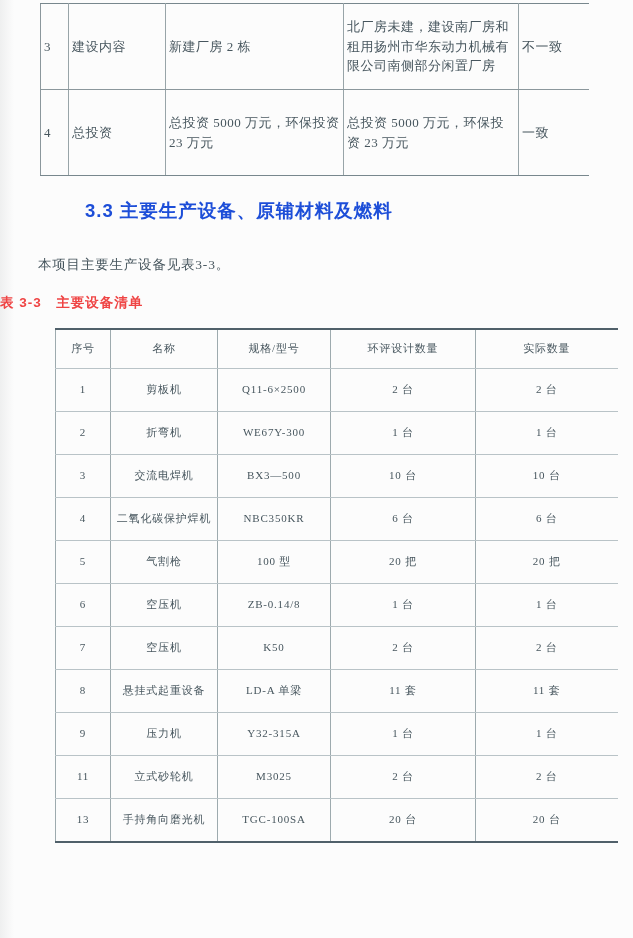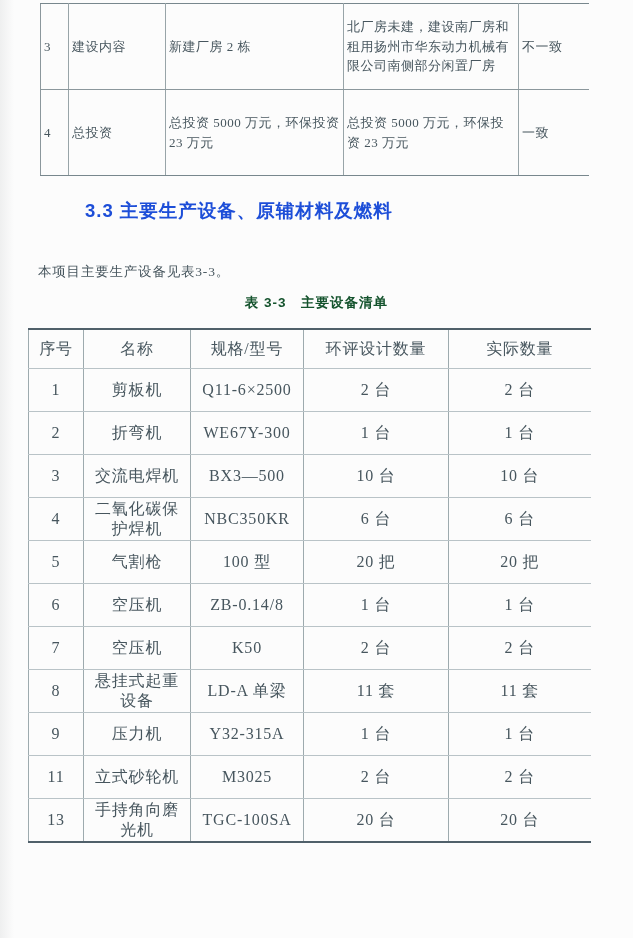--- a/index.html
+++ b/index.html
@@ -46,40 +46,40 @@
   .section-heading{
     position:absolute;left:37px;top:198px;
     font-family:"Liberation Sans","DejaVu Sans",sans-serif;
     font-weight:bold;
     font-size:18.5px;
     color:#1d4ed8;
     letter-spacing:1px;
     margin-left:48px;
   }
   .intro-text{
-    position:absolute;left:38px;top:263px;
+    position:absolute;left:38px;top:256px;
     font-size:13.5px;
     letter-spacing:0.8px;
     color:#46555d;
   }
   .table-caption{
     position:absolute;left:0;top:294px;width:633px;
-    text-align:center;
+    text-align:left;
     font-family:"Liberation Sans","DejaVu Sans",sans-serif;
     font-weight:bold;
     font-size:13.5px;
-    color:#14532d;
+    color:#ef4444;
     letter-spacing:1px;
   }
 
   
   .equip-table{
-    position:absolute;left:28px;top:328px;
+    position:absolute;left:55px;top:328px;
     width:562px;
-    font-size:16px;
+    font-size:11px;
     padding-left:26px;
   }
   .equip-table th,.equip-table td{
     font-weight:normal;
     text-align:center;vertical-align:middle;
     border-right:1px solid #9daaae;
     border-bottom:1px solid #b9c3c7;
     padding:1px 3px;
     letter-spacing:0.8px;
     line-height:1.25;

